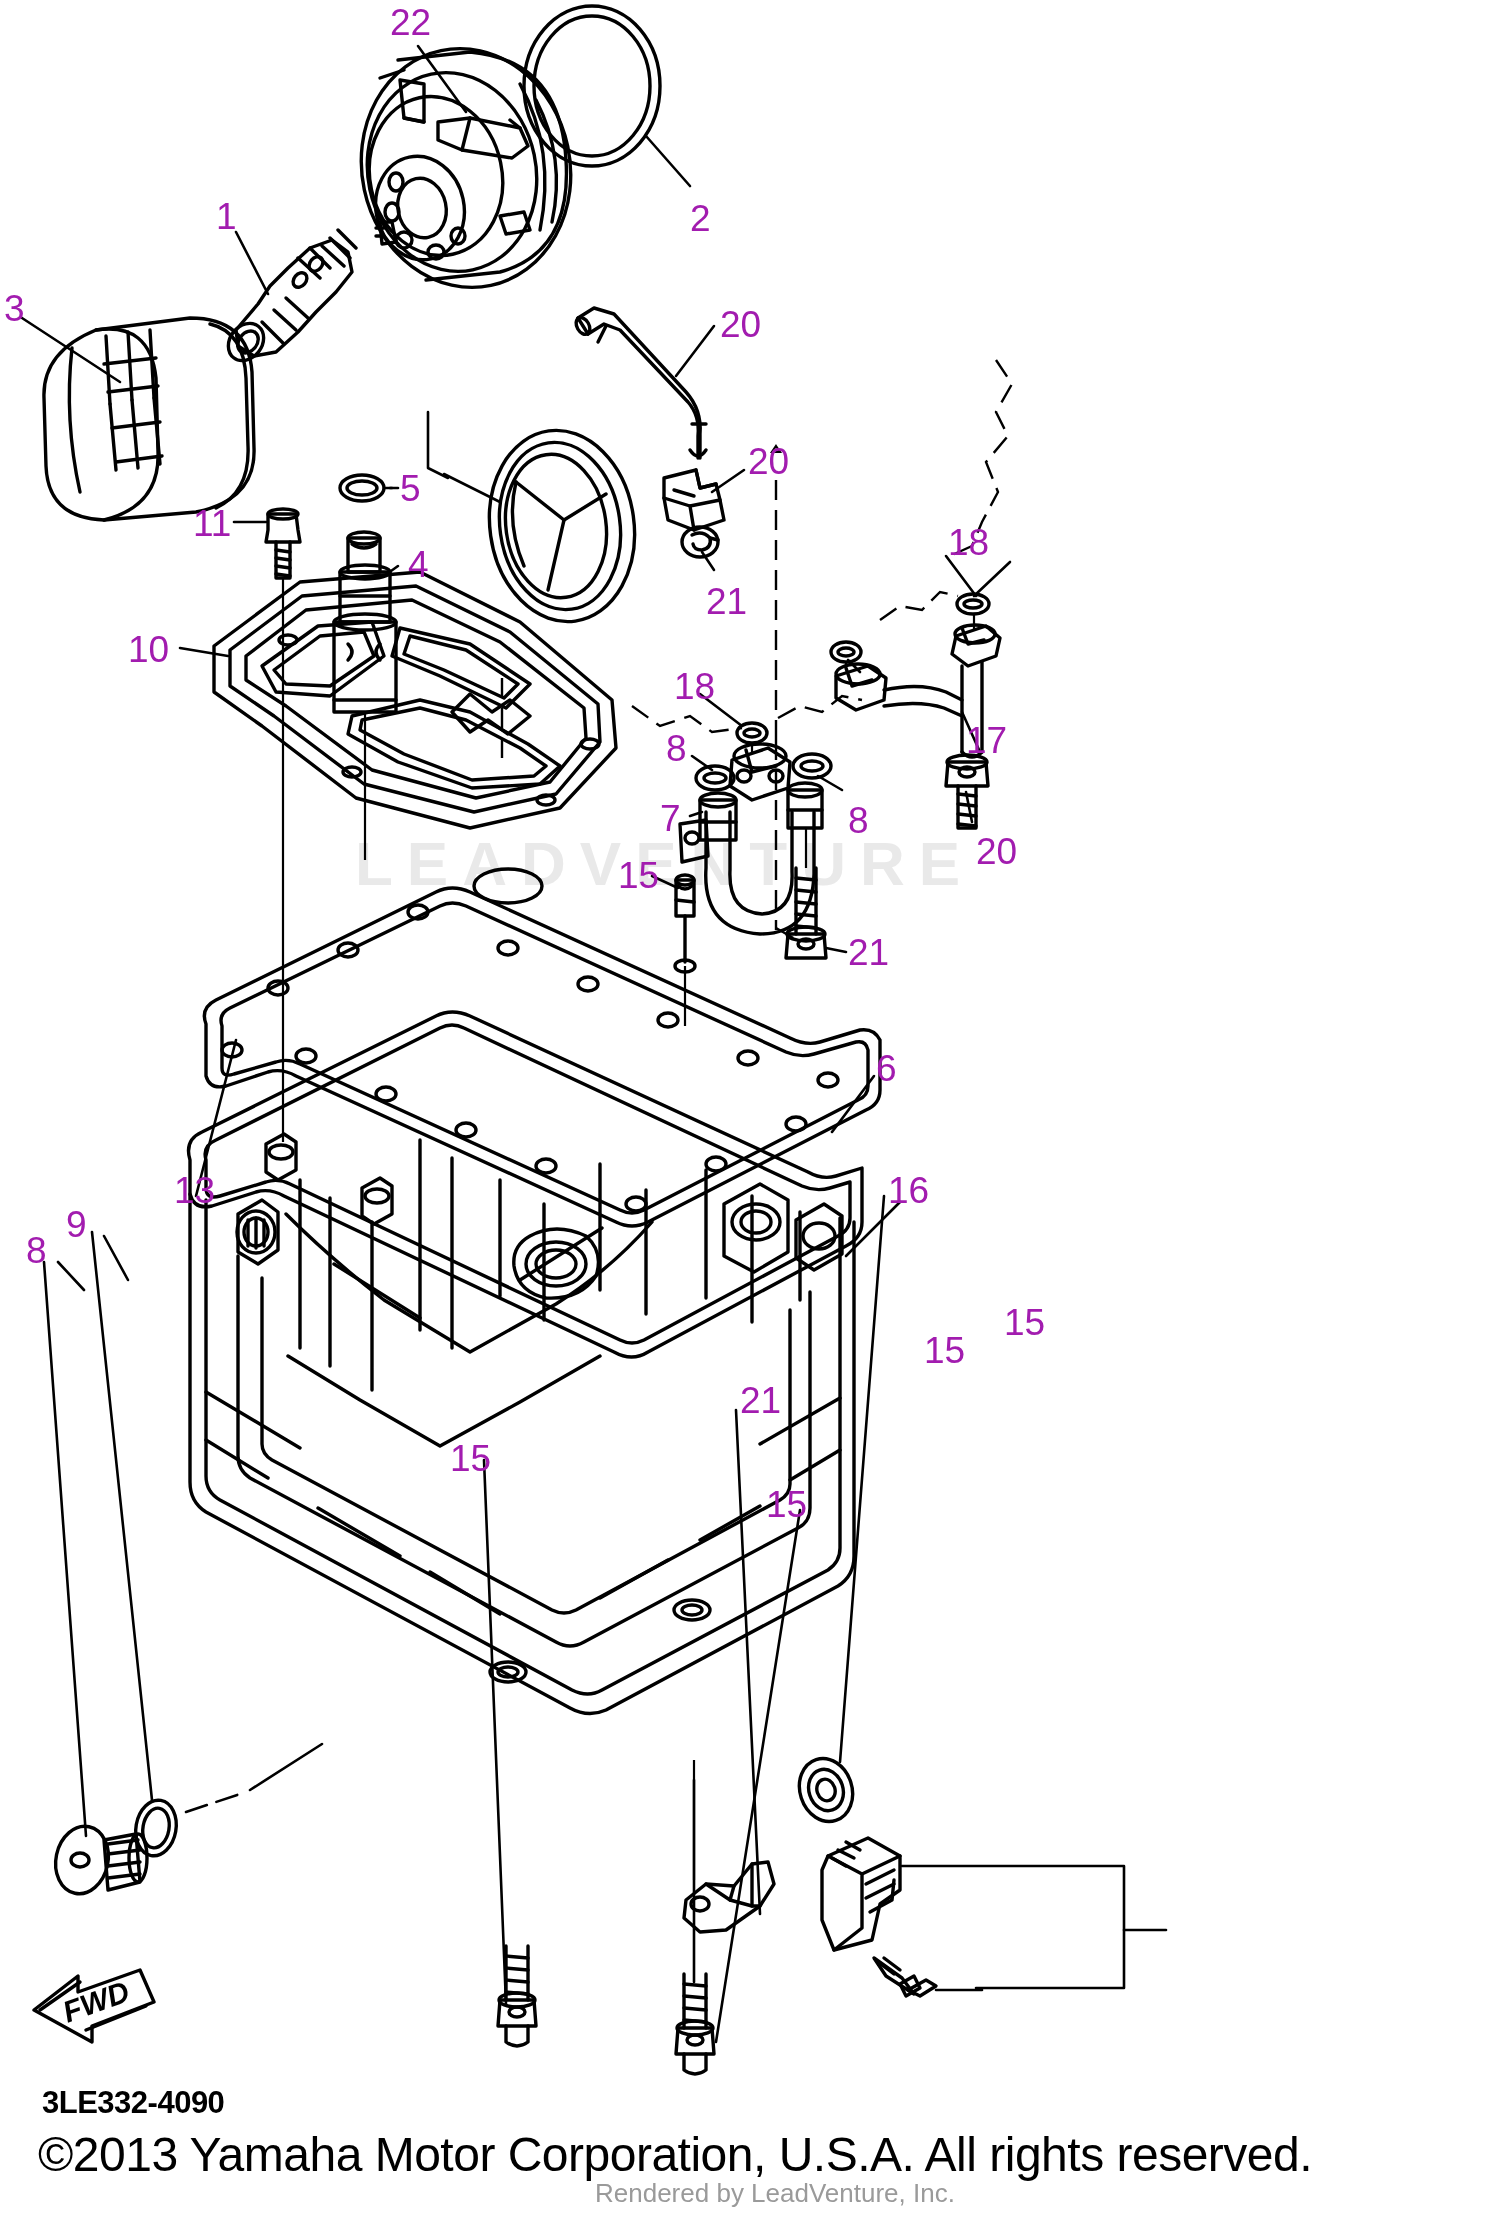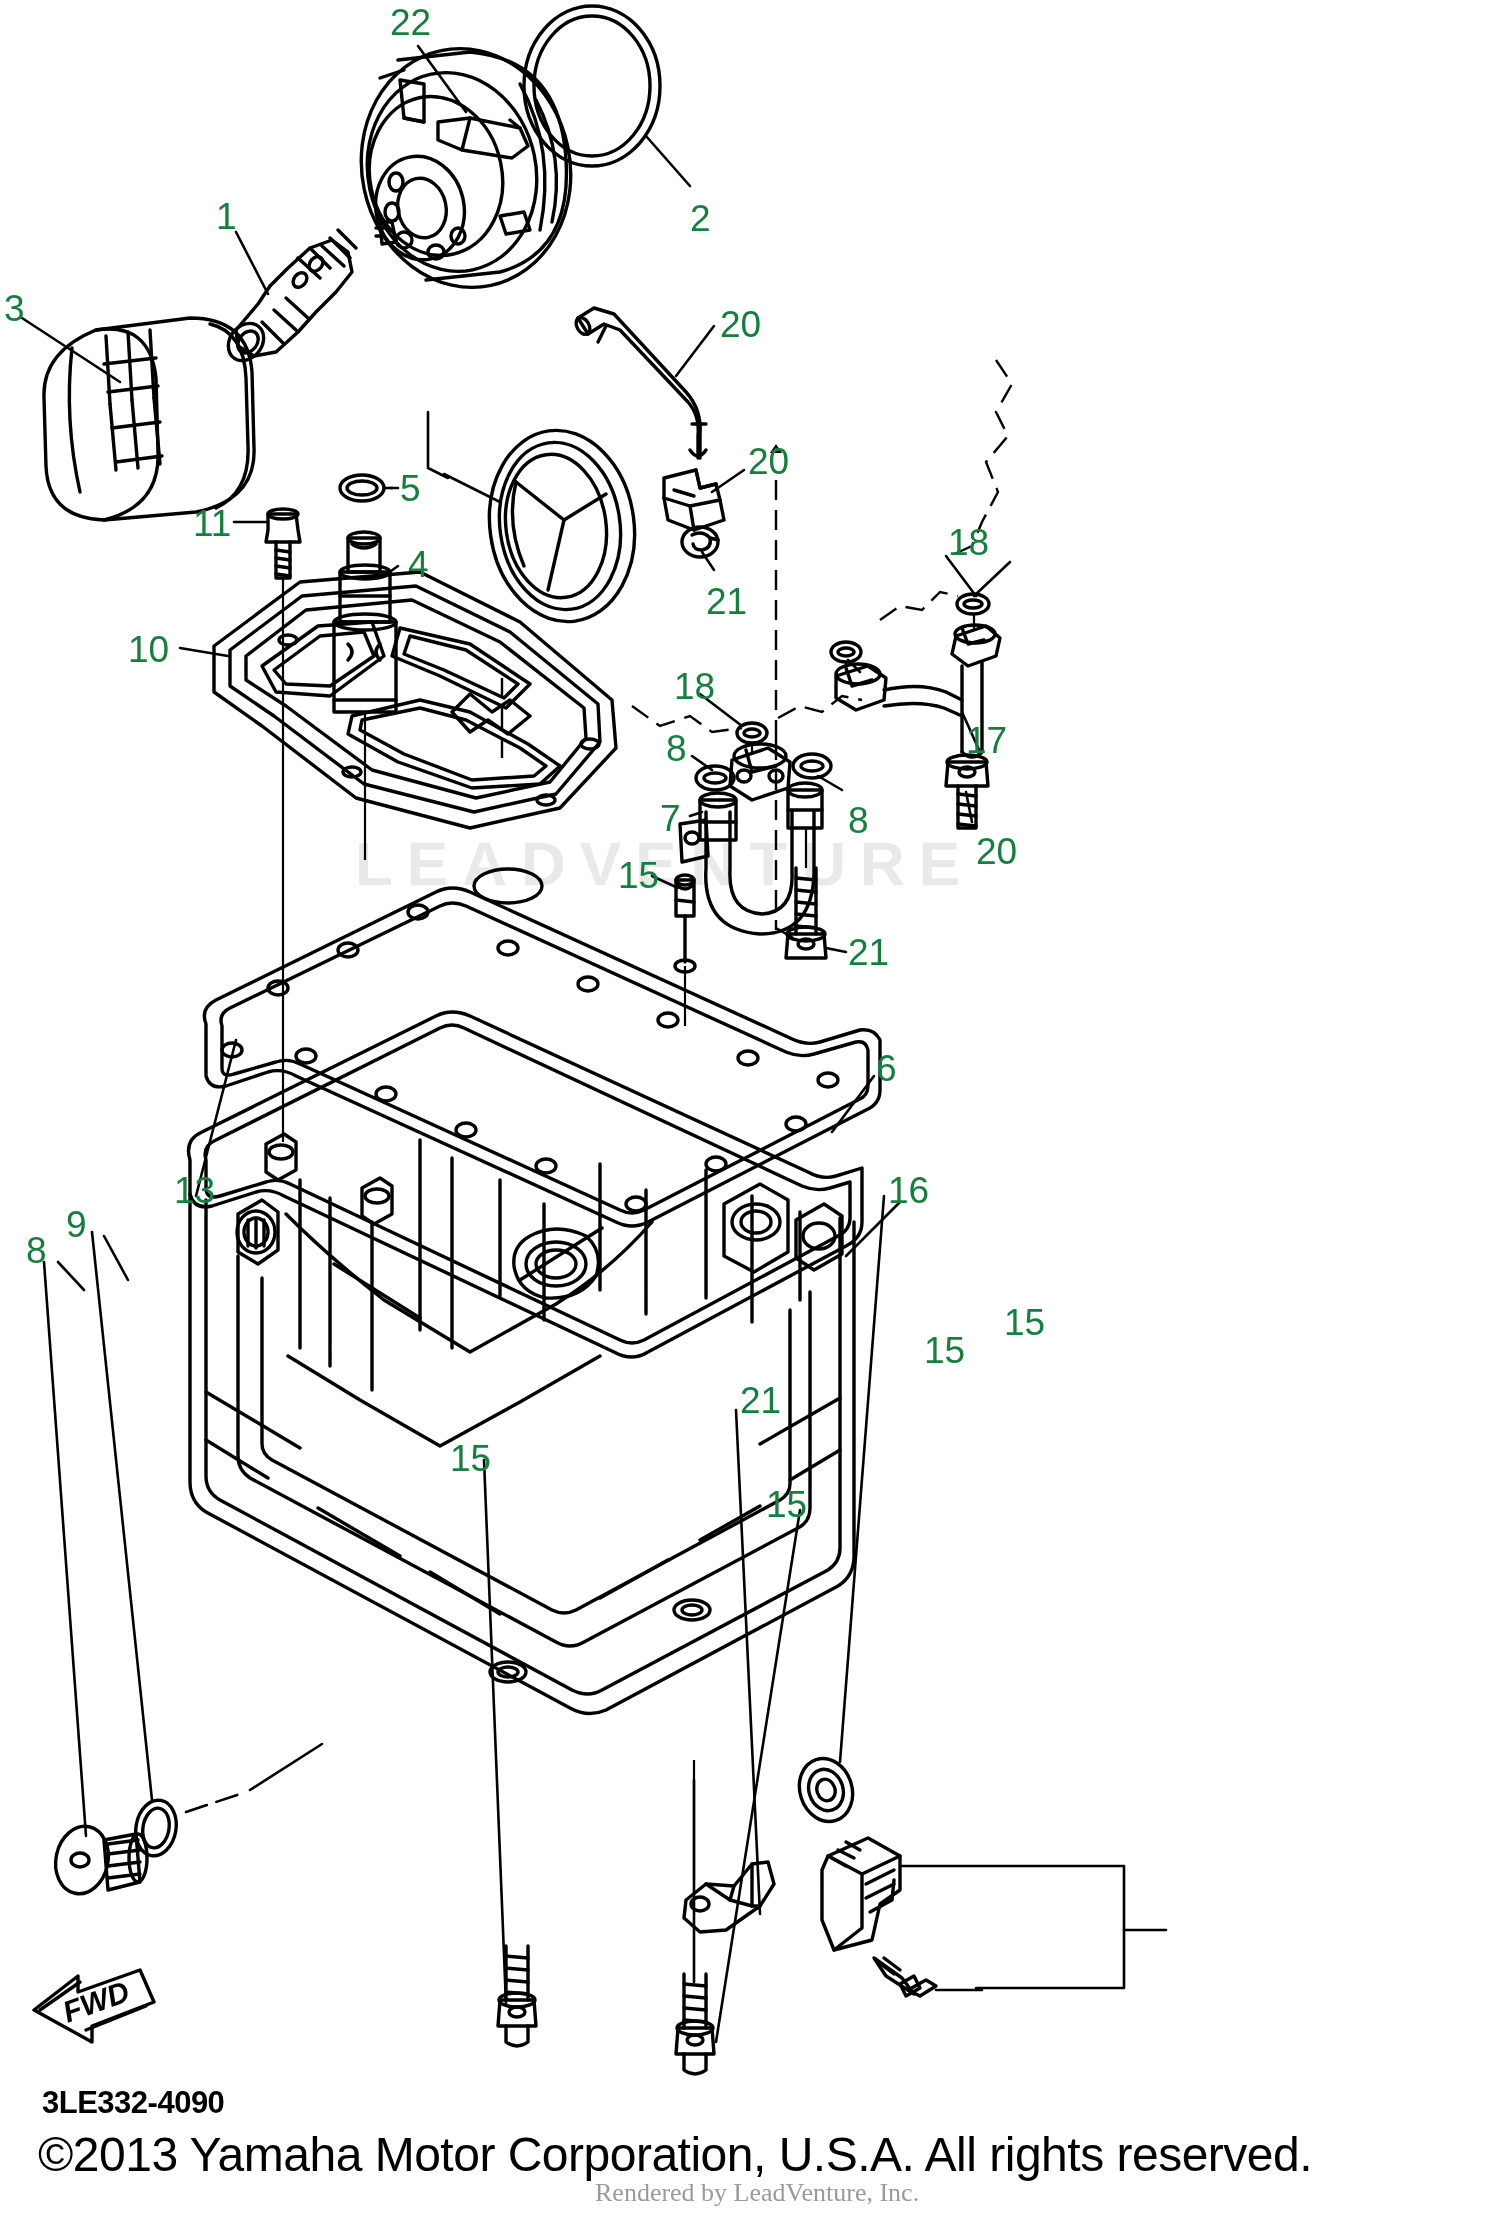--- a/index.html
+++ b/index.html
@@ -1,31 +1,31 @@
 <!DOCTYPE html>
 <html><head>
 <meta charset="utf-8">
 <style>
   html,body{margin:0;padding:0;background:#fff;}
   body{width:1500px;height:2225px;position:relative;overflow:hidden;
        font-family:"Liberation Sans",sans-serif;color:#000;}
   #sheet{position:absolute;inset:0;}
   svg#art{position:absolute;left:0;top:0;width:1500px;height:2225px;}
   .cal{position:absolute;font-family:"Liberation Sans",sans-serif;
-       font-size:37px;font-weight:400;color:#15803d;line-height:1;white-space:nowrap;}
+       font-size:37px;font-weight:400;color:#a21caf;line-height:1;white-space:nowrap;}
   .watermark{position:absolute;left:355px;top:828px;font-size:62px;
        letter-spacing:14px;color:#e9e9e9;font-weight:700;white-space:nowrap;
        font-family:"Liberation Sans",sans-serif;}
   #footer{position:absolute;left:0;top:2085px;width:1500px;}
   #partno{position:absolute;left:34px;top:0px;font-size:31px;font-weight:700;
        letter-spacing:-0.5px;font-family:"Liberation Sans",sans-serif;margin-left:8px;}
   #copyright{position:absolute;left:38px;top:42px;font-size:48px;font-weight:400;
        letter-spacing:-0.5px;font-family:"Liberation Sans",sans-serif;white-space:nowrap;}
   #rendered{position:absolute;left:595px;top:93px;font-size:26px;color:#9a9a9a;
-       font-family:Liberation Serif, serif;white-space:nowrap;}
+       font-family:Liberation Sans, sans-serif;white-space:nowrap;}
   .fwdtxt{position:absolute;font-size:30px;font-weight:700;font-style:italic;
        font-family:"Liberation Sans",sans-serif;transform:rotate(-20deg);}
 </style>
 </head>
 <body>
 
 <div id="sheet">
 
   <div class="watermark">LEADVENTURE</div>
 

